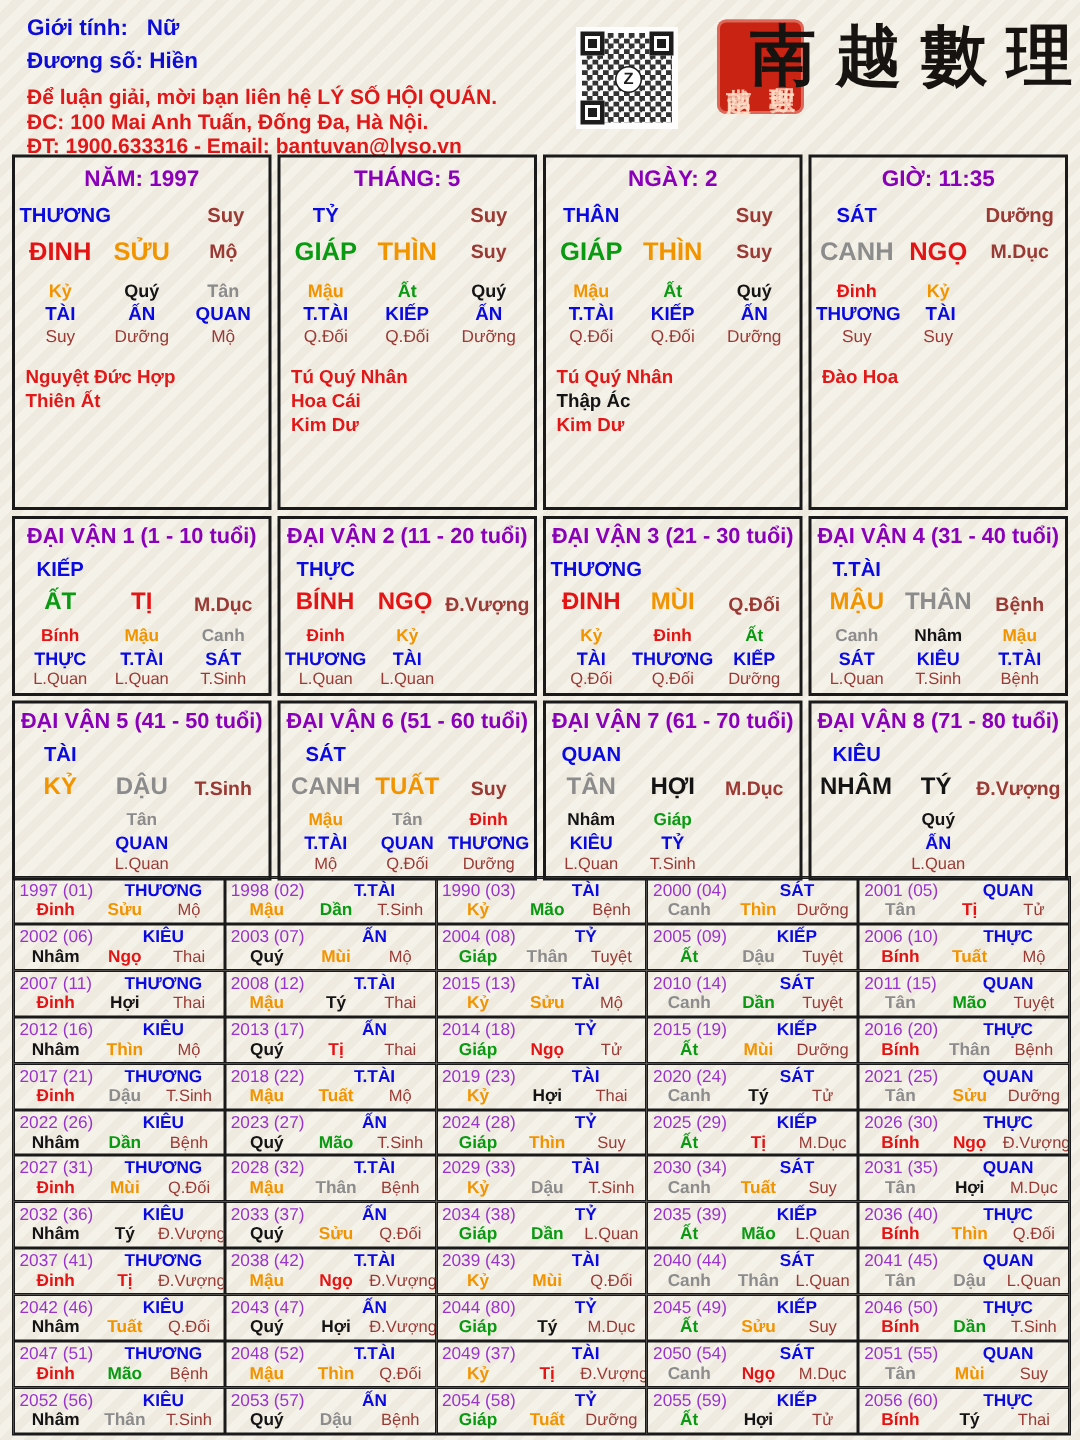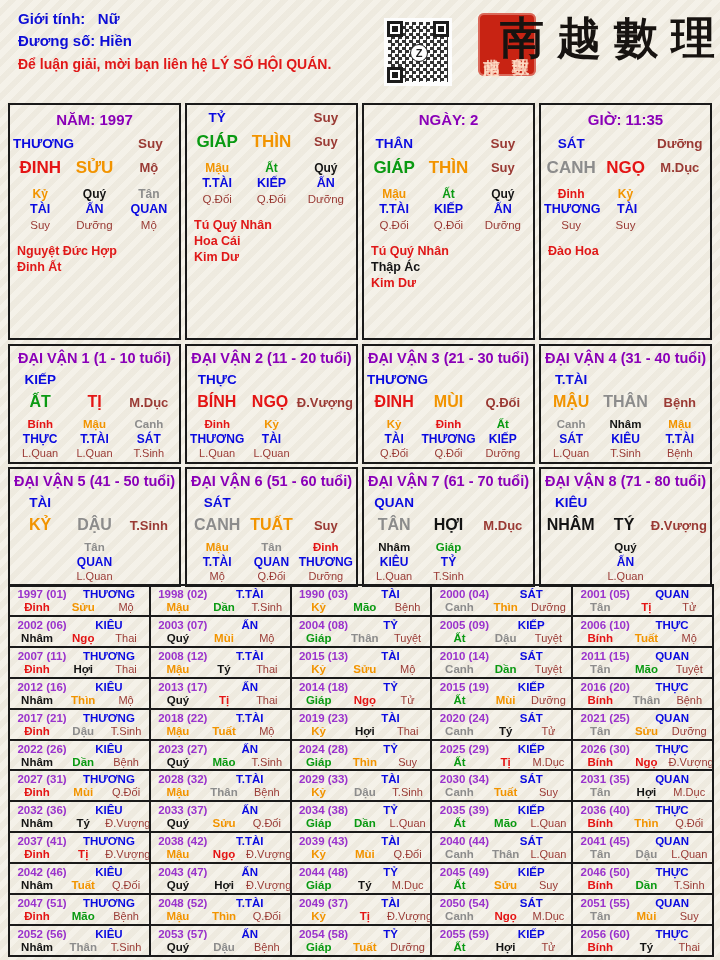--- a/index.html
+++ b/index.html
@@ -42,34 +42,36 @@
   .dv .rowC{margin-top:3px;height:14px;font-size:11.5px;}
   .dv .rowD{height:15px;font-size:12px;}
   .dv .rowE{height:14px;font-size:11px;}
   .notes{margin-top:11px;padding-left:4px;font-size:12.5px;font-weight:bold;line-height:16px;}
   .notes .seg{display:inline-block;margin-right:16px;}
   
   .years{position:absolute;left:8px;top:584px;width:704px;height:371px;display:grid;
      grid-template-columns:repeat(5,1fr);grid-auto-rows:1fr;border:1px solid #1a1a1a;}
   .ycell{border:1px solid #1a1a1a;box-sizing:border-box;padding:1px 2px 0 3px;overflow:hidden;}
   .yl1{display:flex;line-height:14px;}
-  .yl1 .yr{width:58px;font-size:11.5px;font-weight:bold;color:#9a33cc;text-align:center;}
+  .yl1 .yr{width:58px;font-size:11.5px;font-weight:normal;color:#9a33cc;text-align:left;}
   .yl1 .ystar{flex:1;text-align:center;font-size:11.5px;font-weight:bold;}
   .yl2{display:grid;grid-template-columns:36% 33% 31%;line-height:13.5px;text-align:center;font-size:11.5px;font-weight:bold;}
   .yl2 .yst{font-weight:400;font-size:11px;}
 </style>
 </head>
 <body>
 
 <div class="page">
 
   <div class="info">
     <div class="blue">Giới tính:   Nữ</div>
     <div class="blue">Đương số: Hiền</div>
     <div class="red first">Để luận giải, mời bạn liên hệ LÝ SỐ HỘI QUÁN.</div>
+    <div class="red">ĐC: 100 Mai Anh Tuấn, Đống Đa, Hà Nội.</div>
+    <div class="red">ĐT: 1900.633316 - Email: bantuvan@lyso.vn</div>
   </div>
 
   <div class="qr">
     <div class="qr-noise"></div>
     <div class="finder f1"></div>
     <div class="finder f2"></div>
     <div class="finder f3"></div>
     <div class="qr-center">Z</div>
   </div>
 
@@ -108,24 +110,25 @@
           <span style="color: rgb(10, 10, 224);">ẤN</span>
           <span style="color: rgb(10, 10, 224);">QUAN</span>
         </div>
         <div class="r3 rowE">
           <span style="color: rgb(154, 58, 52);">Suy</span>
           <span style="color: rgb(154, 58, 52);">Dưỡng</span>
           <span style="color: rgb(154, 58, 52);">Mộ</span>
         </div>
         <div class="notes">
           <div><span class="seg" style="color: rgb(224, 24, 24);">Nguyệt Đức Hợp</span></div>
-          <div><span class="seg" style="color: rgb(224, 24, 24);">Đinh Ất</span></div>
+          <div><span class="seg" style="color: rgb(224, 24, 24);">Thiên Ất</span></div>
         </div>
       </div>
       <div class="box">
+        <div class="btitle">THÁNG: 5</div>
         <div class="r3 rowA">
           <span style="color: rgb(10, 10, 224);">TỶ</span>
           <span></span>
           <span style="color: rgb(154, 58, 52);">Suy</span>
         </div>
         <div class="r3 rowBig">
           <span style="color: rgb(10, 154, 18);">GIÁP</span>
           <span style="color: rgb(242, 148, 0);">THÌN</span>
           <span class="stt" style="color: rgb(154, 58, 52);">Suy</span>
         </div>
@@ -955,21 +958,21 @@
           <span class="ystar" style="color: rgb(10, 10, 224);">ẤN</span>
         </div>
         <div class="yl2">
           <span style="color: rgb(20, 20, 20);">Quý</span>
           <span style="color: rgb(20, 20, 20);">Hợi</span>
           <span class="yst" style="color: rgb(154, 58, 52);">Đ.Vượng</span>
         </div>
       </div>
       <div class="ycell">
         <div class="yl1">
-          <span class="yr" style="color: rgb(154, 51, 204);">2044 (48)</span>
+          <span class="yr" style="color: rgb(154, 51, 204);">2044 (80)</span>
           <span class="ystar" style="color: rgb(10, 10, 224);">TỶ</span>
         </div>
         <div class="yl2">
           <span style="color: rgb(10, 154, 18);">Giáp</span>
           <span style="color: rgb(20, 20, 20);">Tý</span>
           <span class="yst" style="color: rgb(154, 58, 52);">M.Dục</span>
         </div>
       </div>
       <div class="ycell">
         <div class="yl1">

